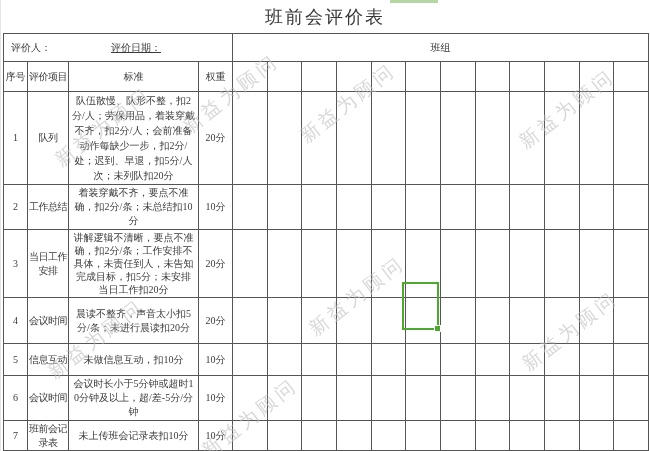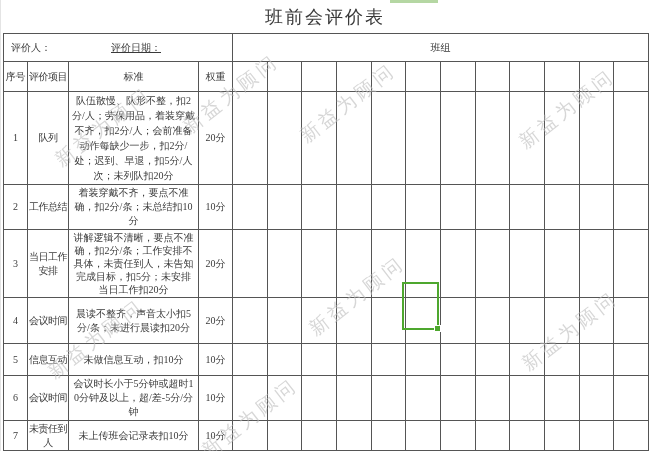--- a/index.html
+++ b/index.html
@@ -214,21 +214,21 @@
           <td></td>
           <td></td>
           <td></td>
           <td></td>
           <td></td>
           <td></td>
         </tr>
 
     <tr class="r7">
       <td>7</td>
-      <td class="c-item">未责任到人</td>
+      <td class="c-item">班前会记录表</td>
       <td class="standard">未上传班会记录表扣10分</td>
       <td>10分</td>
     <td></td>
           <td></td>
           <td></td>
           <td></td>
           <td></td>
           <td></td>
           <td></td>
           <td></td>

